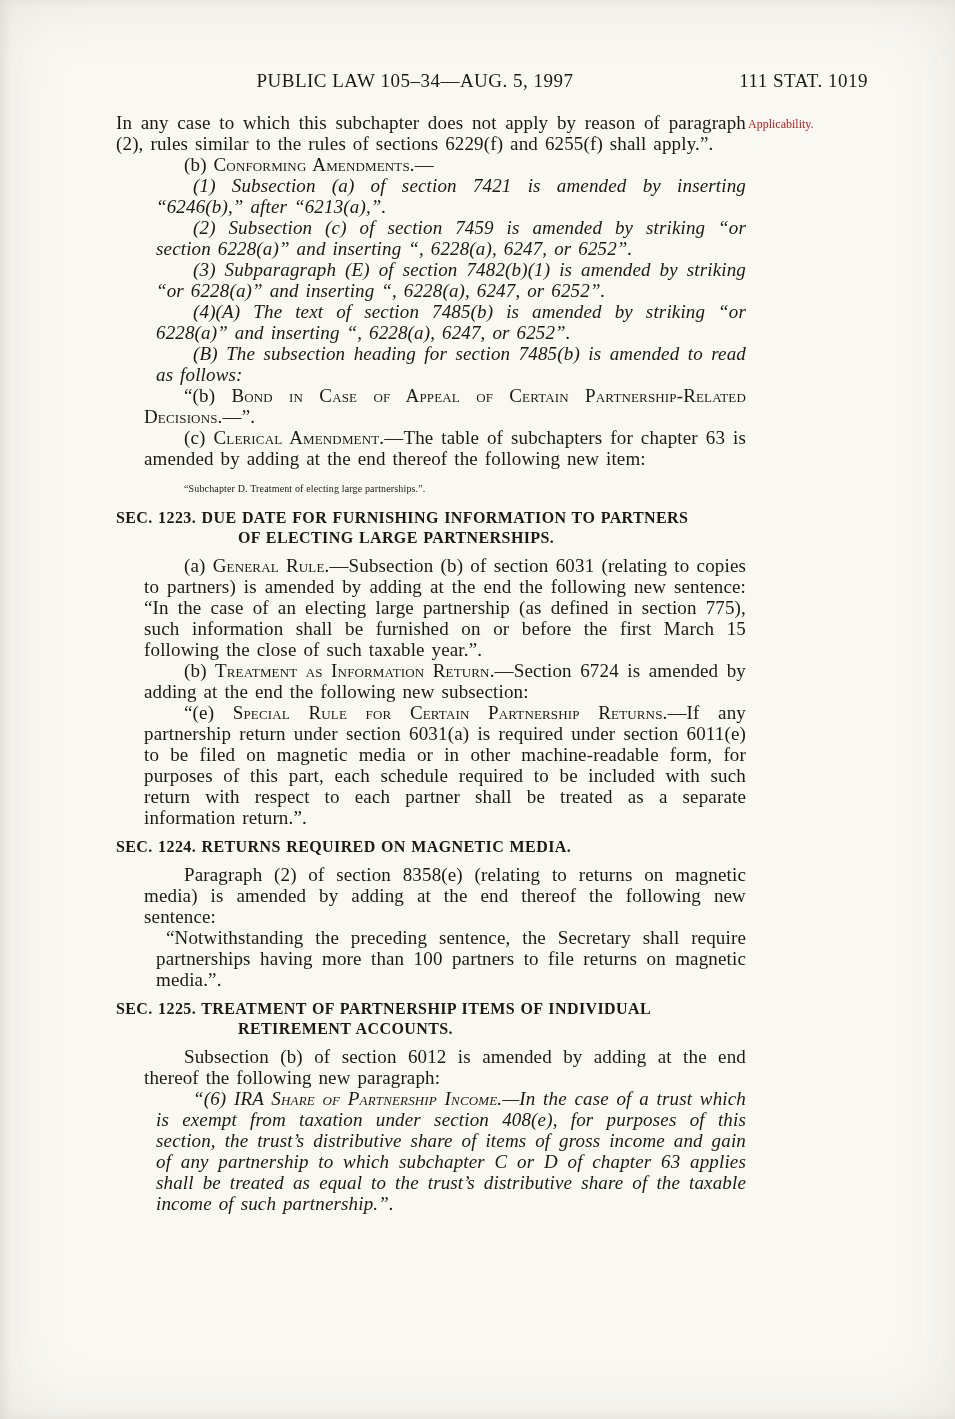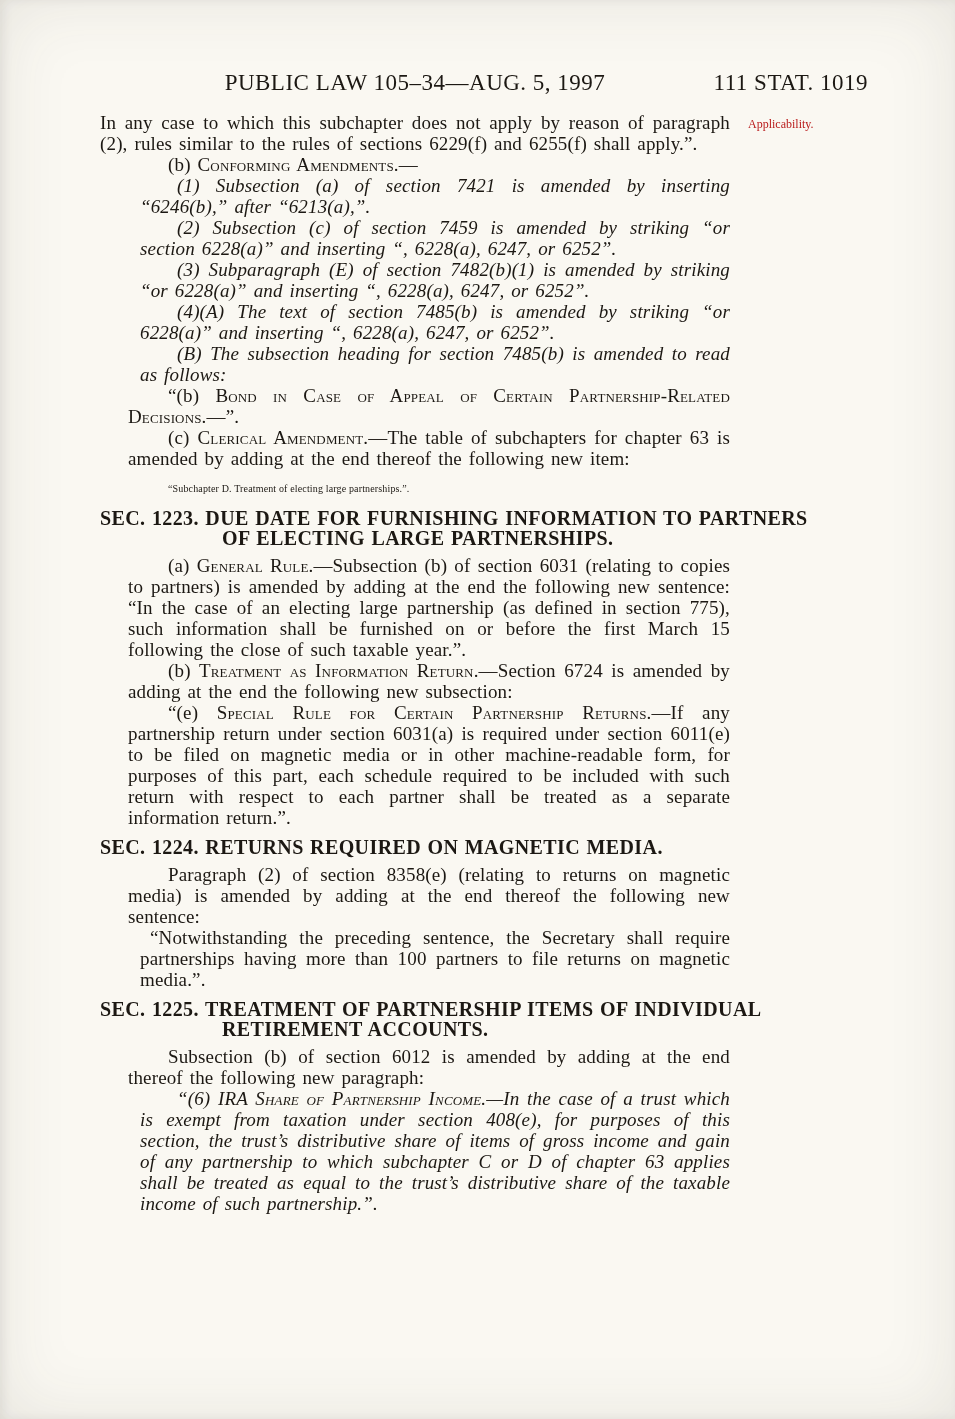--- a/index.html
+++ b/index.html
@@ -3,33 +3,33 @@
 <meta charset="utf-8">
 <style>
   * { margin:0; padding:0; box-sizing:border-box; }
   html,body { background:#d9d6cf; }
   body { width:955px; height:1419px; font-family:"Liberation Serif","DejaVu Serif",serif; }
   .page {
     position:relative; width:955px; height:1419px;
     background:#faf8f2; color:#1c1813; overflow:hidden;
     box-shadow: inset 0 0 70px rgba(60,55,45,0.10), inset 4px 0 10px rgba(60,55,45,0.08);
   }
-  .header { position:absolute; top:70px; left:100px; width:768px; height:26px; font-size:23px; letter-spacing:.5px; }
+  .header { position:absolute; top:70px; left:100px; width:768px; height:26px; font-size:19px; letter-spacing:.5px; }
   .header-law  { position:absolute; left:0; top:0; width:630px; text-align:center; }
   .header-stat { position:absolute; right:0; top:0;margin-left:40px; }
   .marginalia { position:absolute; left:748px; top:116px; width:130px; font-size:12px; line-height:17px; color:#b91c1c; }
-  .content { position:absolute; top:112px; left:100px; width:630px; font-size:19px; line-height:21px; word-spacing:2px; letter-spacing:.15px; }
+  .content { position:absolute; top:112px; left:116px; width:630px; font-size:19px; line-height:21px; word-spacing:2px; letter-spacing:.15px; }
   p.block { text-align:justify; }
   .sc { font-variant:small-caps; }
   .b-cont { text-indent:0; }
   .b-sub  { text-indent:40px;margin-left:28px; }
   .b-item { margin-left:40px; text-indent:37px;font-style:italic; }
   .b-qnote { margin-left:40px; text-indent:10px; }
   .b-subchapter { font-size:10px; line-height:18px; margin:11px 0 10px 68px; text-align:left; word-spacing:0;font-family:Liberation Serif, serif; }
-  .b-heading { font-weight:bold; font-size:20px; line-height:20px; margin:9px 0 7px 0; letter-spacing:.4px; text-align:left; word-spacing:1px; }
+  .b-heading { font-weight:bold; font-size:16px; line-height:20px; margin:9px 0 7px 0; letter-spacing:.4px; text-align:left; word-spacing:1px; }
   .b-heading .hline { display:block; white-space:nowrap; }
   .b-heading .hl2 { margin-left:122px; }
 </style>
 </head>
 <body>
 
 <div class="page">
   <div class="header">
     <div class="header-law">PUBLIC LAW 105–34—AUG. 5, 1997</div>
     <div class="header-stat">111 STAT. 1019</div>

